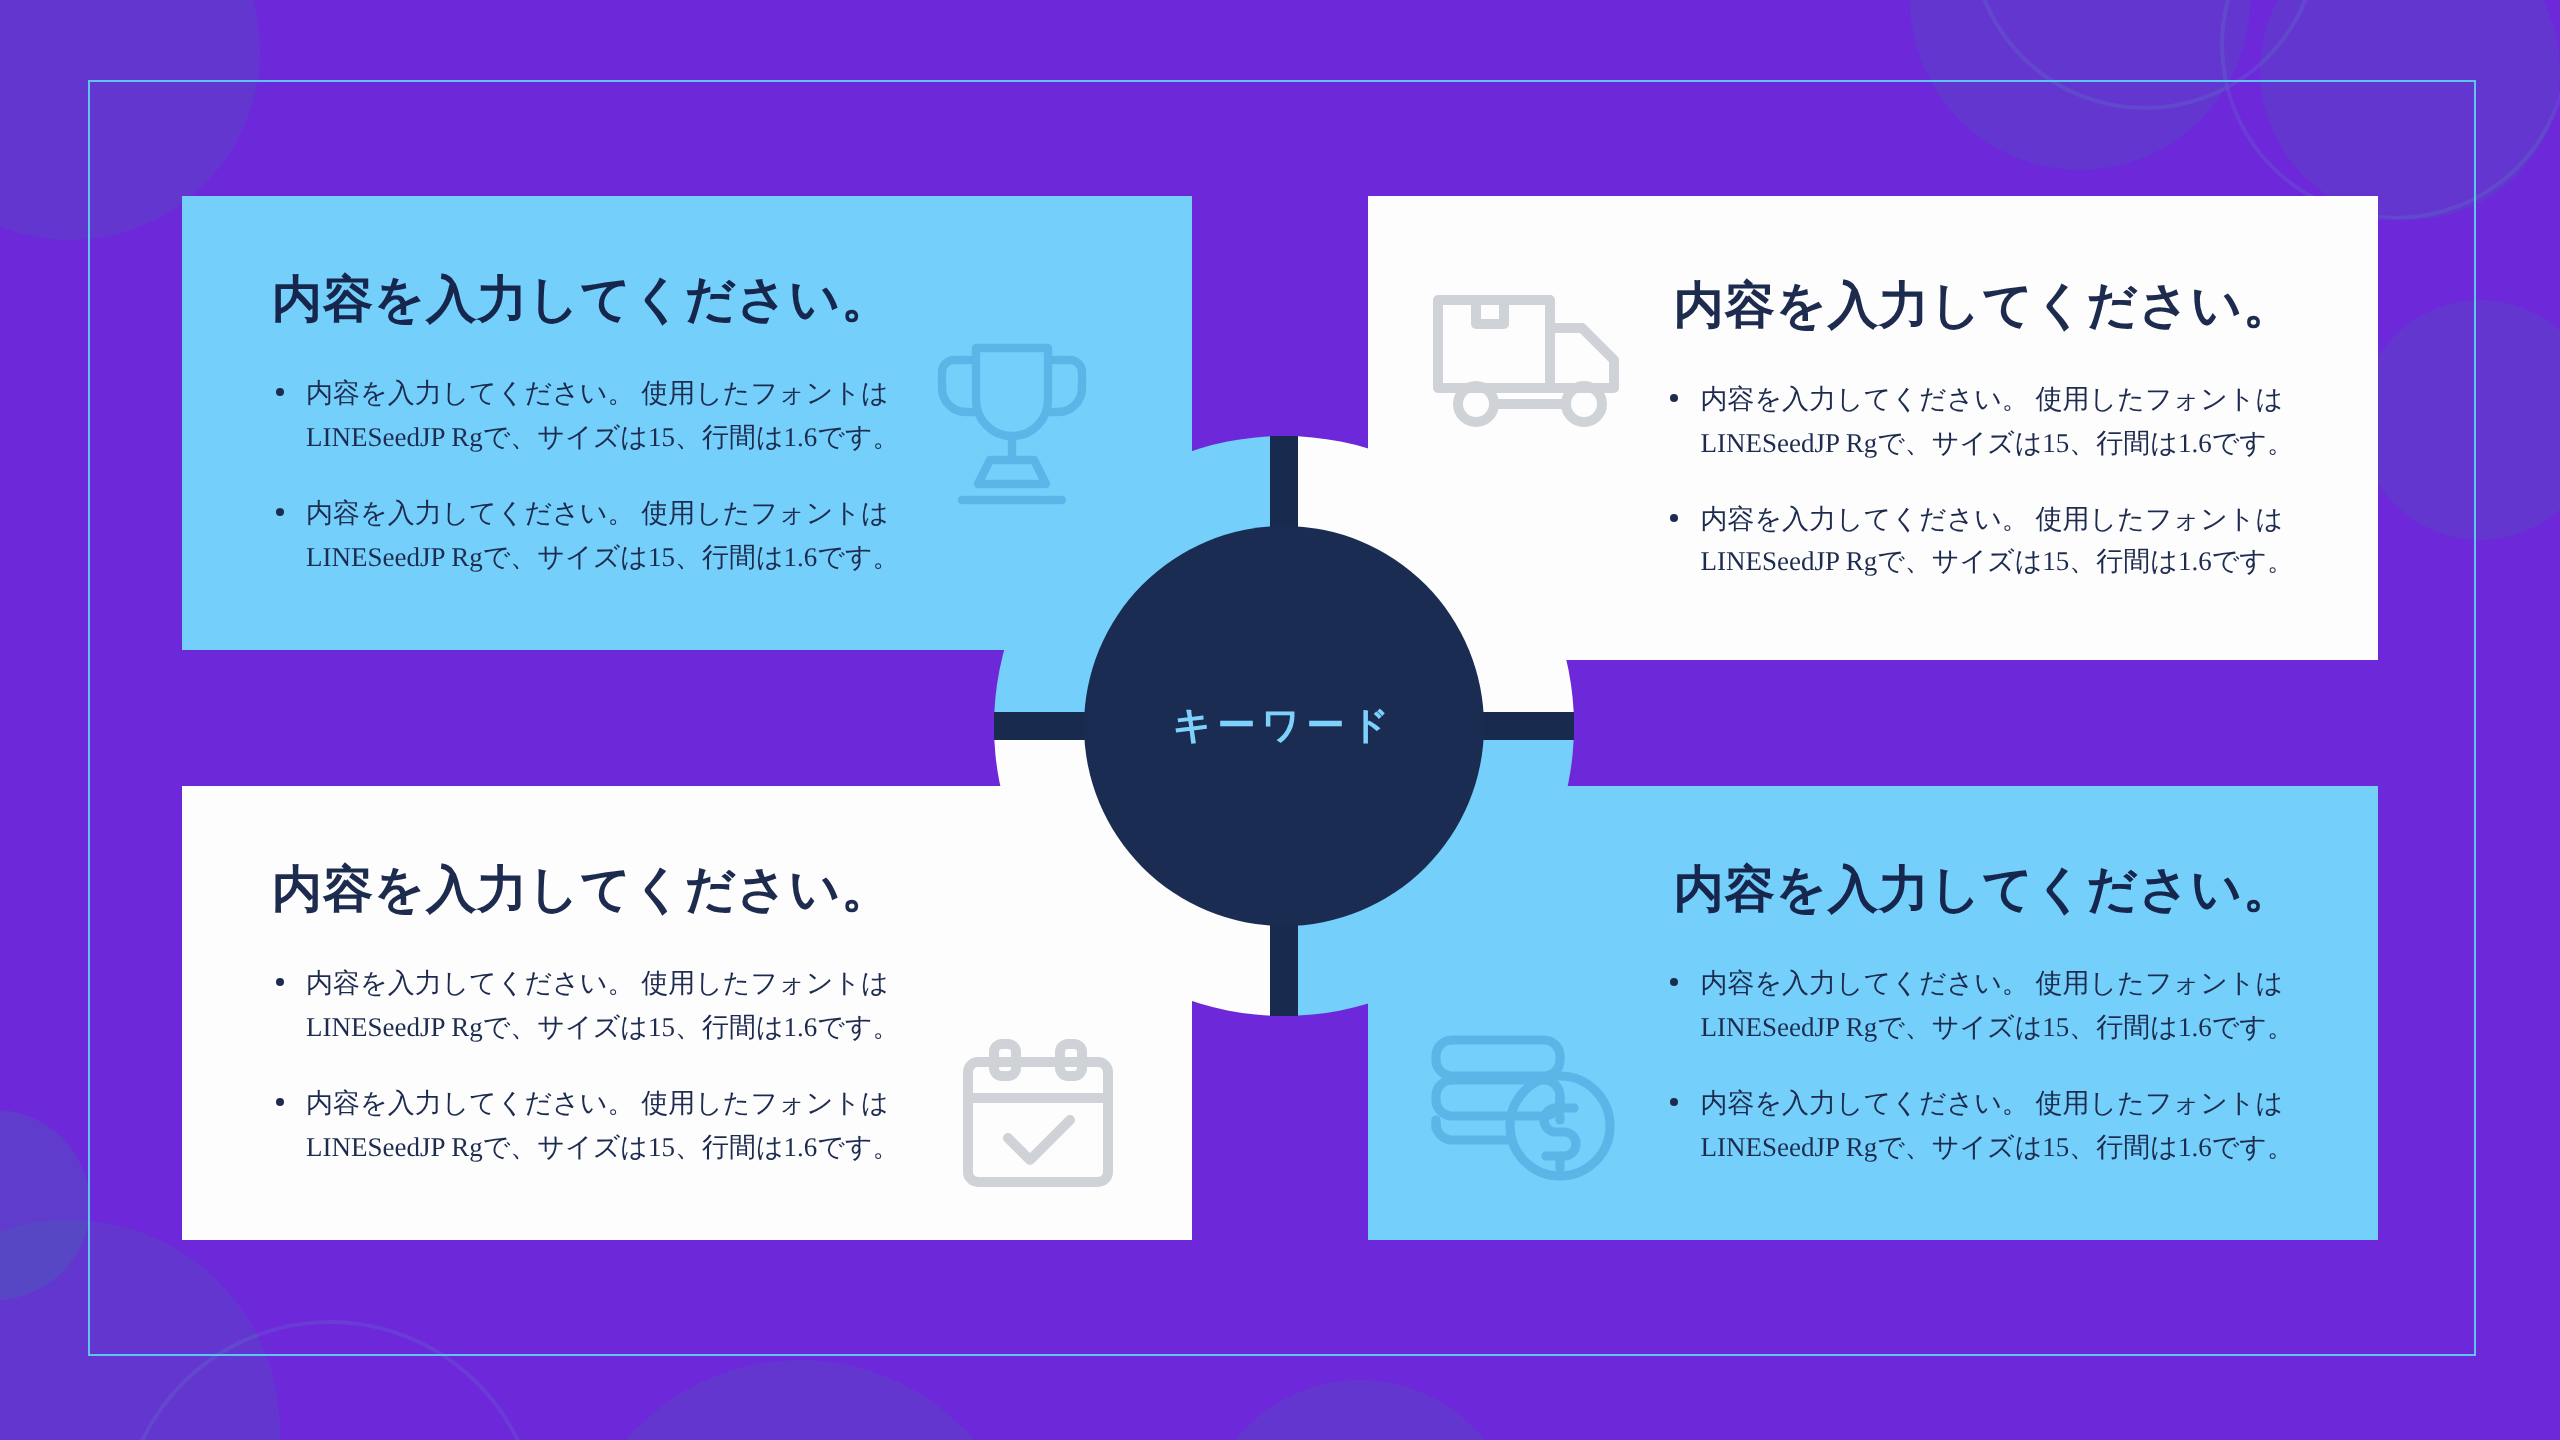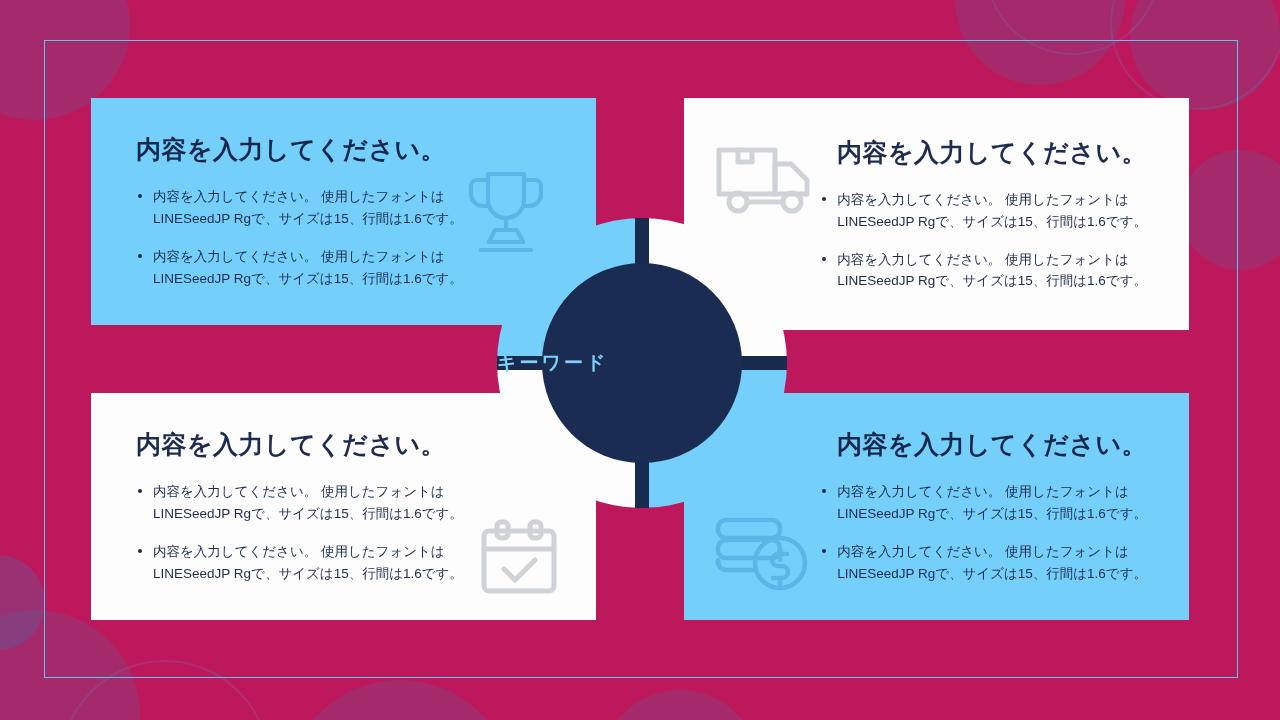--- a/index.html
+++ b/index.html
@@ -5,22 +5,23 @@
   * { margin:0; padding:0; box-sizing:border-box; }
   html, body {
     width:1280px; height:720px;
     overflow:hidden;
     background:#182a4e;
     font-family:"Liberation Sans","DejaVu Sans",sans-serif;
   }
   #stage {
     position:relative;
     width:1280px; height:720px;
-    background:#be185d;
+    background:#6d28d9;
     overflow:hidden;
+    font-family:Liberation Serif, serif;
   }
 
   
   .bubbles { position:absolute; inset:0; overflow:hidden; }
   .bub {
     position:absolute;
     border-radius:50%;
     background:#3d73ac;
     opacity:.20;
   }
@@ -110,21 +111,21 @@
   .donut-wrap {
     position:absolute;
     left:497px; top:218px;
     width:290px; height:290px;
     z-index:5;
   }
   .donut-label {
     position:absolute;
     left:0; right:0; top:50%;
     transform:translateY(-50%);
-    text-align:left;
+    text-align:center;
     font-size:19px;
     font-weight:bold;
     letter-spacing:3px;
     color:#7ed1fb;
     z-index:6;
     pointer-events:none;
   }
 </style>
 </head>
 <body>

